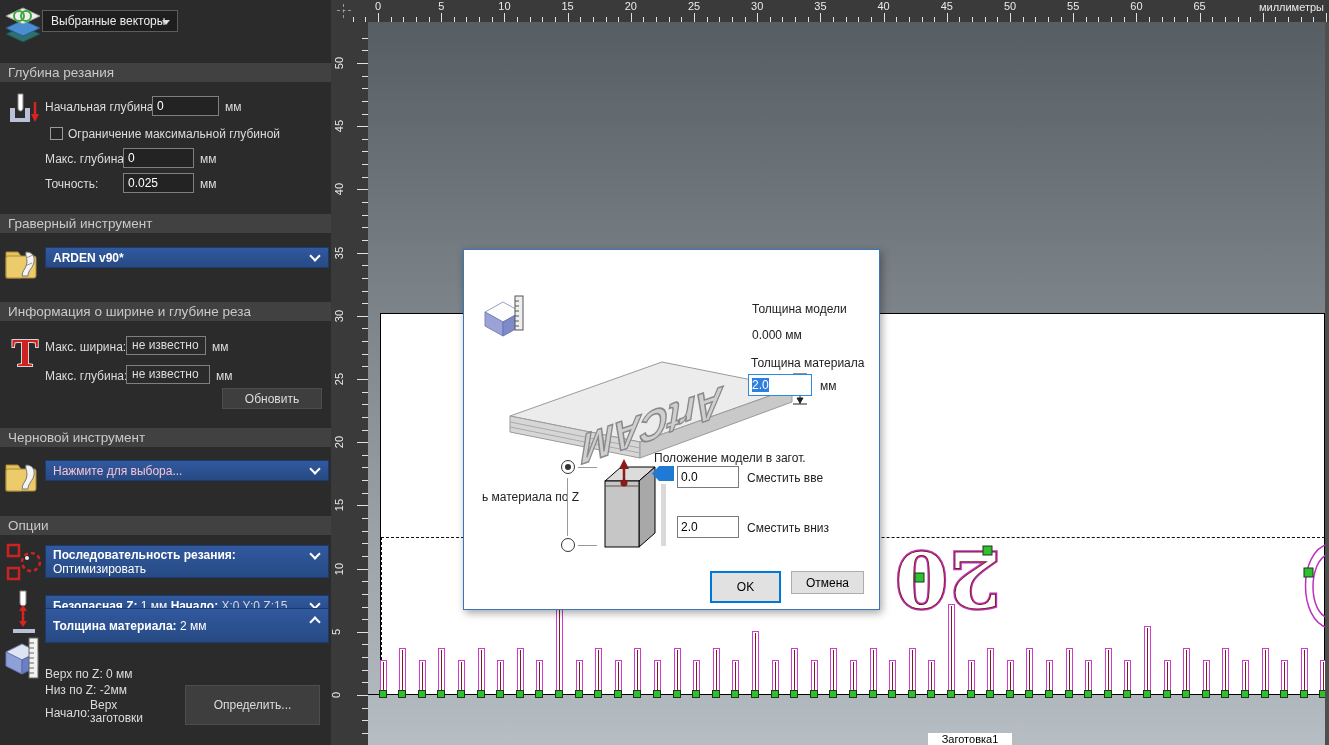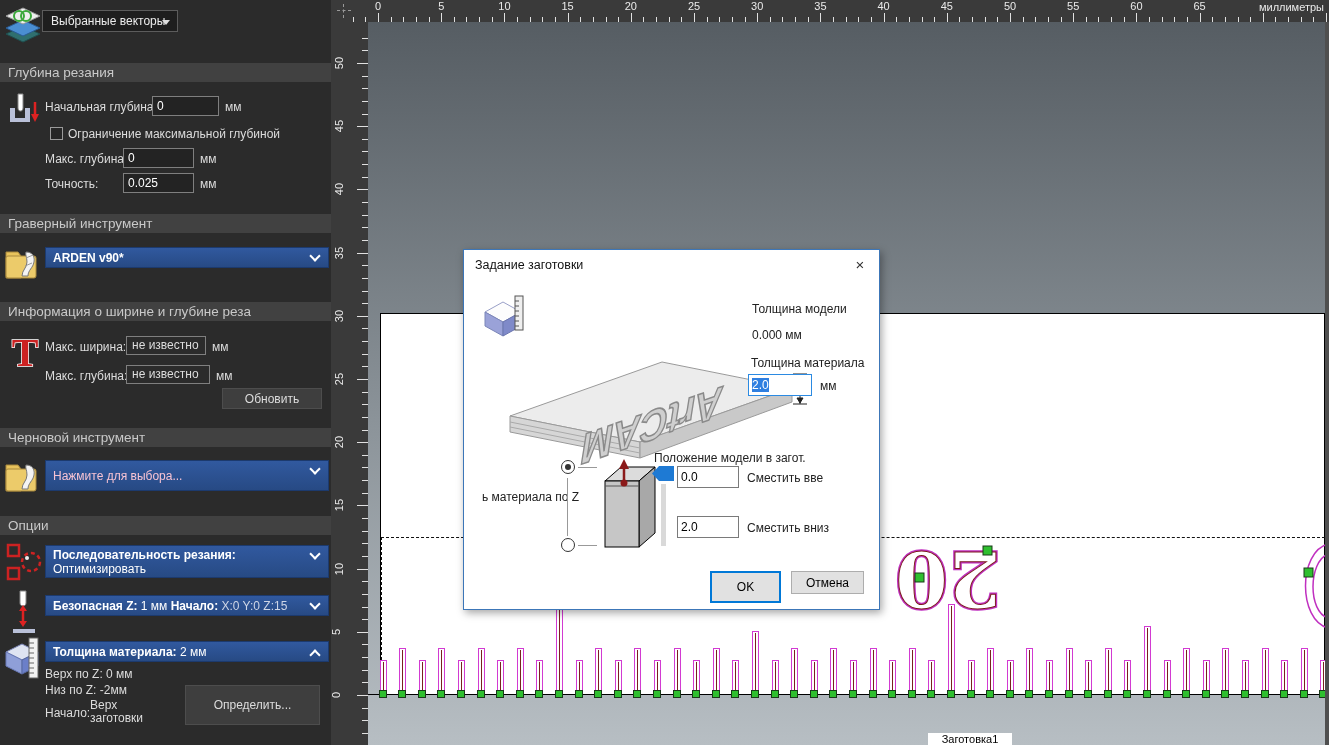--- a/index.html
+++ b/index.html
@@ -160,21 +160,21 @@
 
     <button class="sb-btn" style="left:222px;top:388px;width:100px;height:21px">Обновить</button>
 
     <div class="sec-header" style="top:428px">Черновой инструмент</div>
 
     <svg class="icon" style="left:4px;top:455px" width="42" height="42" viewBox="0 0 42 42">
       <path d="M2 10 h12 l3 4 h0 v22 h-15 z" fill="#e8c35c" stroke="#a8883c"></path>
       <rect x="2" y="14" width="30" height="22" rx="2" fill="#eccb6a" stroke="#a8883c"></rect>
       <path d="M22 10 c6 0 9 4 8 10 c-1 6 -6 8 -6 14 l-6 0 c0 -6 5 -8 5 -14 c0 -5 -2 -7 -1 -10z" fill="#f4f4f4" stroke="#777"></path>
     </svg>
-    <div class="blue-bar" style="left:45px;top:460px;width:284px;height:31px">
+    <div class="blue-bar" style="left:45px;top:460px;width:284px;height:21px">
       <span style="color:#f6c3d3">Нажмите для выбора...</span>
       <span class="chev down"></span>
     </div>
 
     <div class="sec-header" style="top:516px">Опции</div>
 
     <svg class="icon" style="left:6px;top:543px" width="38" height="38" viewBox="0 0 38 38">
       <rect x="2" y="2" width="11" height="11" fill="none" stroke="#c22" stroke-width="2.5"></rect>
       <rect x="2" y="25" width="11" height="11" fill="none" stroke="#c22" stroke-width="2.5"></rect>
       <circle cx="25" cy="19" r="9" fill="none" stroke="#c22" stroke-width="2.5" stroke-dasharray="4 3"></circle>
@@ -209,21 +209,21 @@
       <g stroke="#666">
           <line x1="27" y1="7" x2="32" y2="7"></line>
           <line x1="27" y1="12" x2="32" y2="12"></line>
       <line x1="27" y1="17" x2="32" y2="17"></line>
           <line x1="27" y1="22" x2="32" y2="22"></line>
       <line x1="27" y1="27" x2="32" y2="27"></line>
           <line x1="27" y1="32" x2="32" y2="32"></line>
       <line x1="27" y1="37" x2="32" y2="37"></line>
         </g>
     </svg>
-    <div class="blue-bar" style="left:45px;top:641px;width:284px;height:21px">
+    <div class="blue-bar" style="left:45px;top:608px;width:284px;height:35px">
       <span class="bold">Толщина материала:</span>
       <span style="white-space:pre"> 2 мм</span>
       <span class="chev up"></span>
     </div>
 
     <span class="sb-label" style="left:45px;top:667px">
       <span>Верх по Z:</span>
       <span>0  мм</span></span>
     <span class="sb-label" style="left:45px;top:683px">
       <span>Низ по Z:</span>
@@ -664,24 +664,20 @@
       <path d="M 34 4 C 4 12 4 80 34 88" fill="none" stroke="#c030c0" stroke-width="1.5"></path>
       <path d="M 34 14 C 14 22 14 72 34 78" fill="none" stroke="#c030c0" stroke-width="1.5"></path>
       <rect x="10" y="28" width="9" height="9" fill="#2fbf2f" stroke="#1a3a1a"></rect>
     </svg>
 
     <div class="sheet-tab">Заготовка1</div>
     <div class="right-strip"></div>
   </div>
 
   <div class="dialog">
-    <div class="dlg-title">
-      <span class="txt">Задание заготовки</span>
-      <span class="dlg-close">×</span>
-    </div>
 
     <svg style="position:absolute;left:17px;top:44px" width="48" height="44" viewBox="0 0 48 44">
       <polygon points="4,18 22,8 40,18 22,28" fill="#fdfdfd" stroke="#9aa0c8"></polygon>
       <polygon points="4,18 22,28 22,42 4,32" fill="#9aa2d8" stroke="#7b86b8"></polygon>
       <polygon points="22,28 40,18 40,32 22,42" fill="#7f8ac9" stroke="#6b76ae"></polygon>
       <rect x="34" y="2" width="8" height="34" fill="#efefef" stroke="#555"></rect>
       <g stroke="#555">
           <line x1="34" y1="7" x2="38" y2="7"></line>
           <line x1="34" y1="12" x2="38" y2="12"></line>
       <line x1="34" y1="17" x2="38" y2="17"></line>

